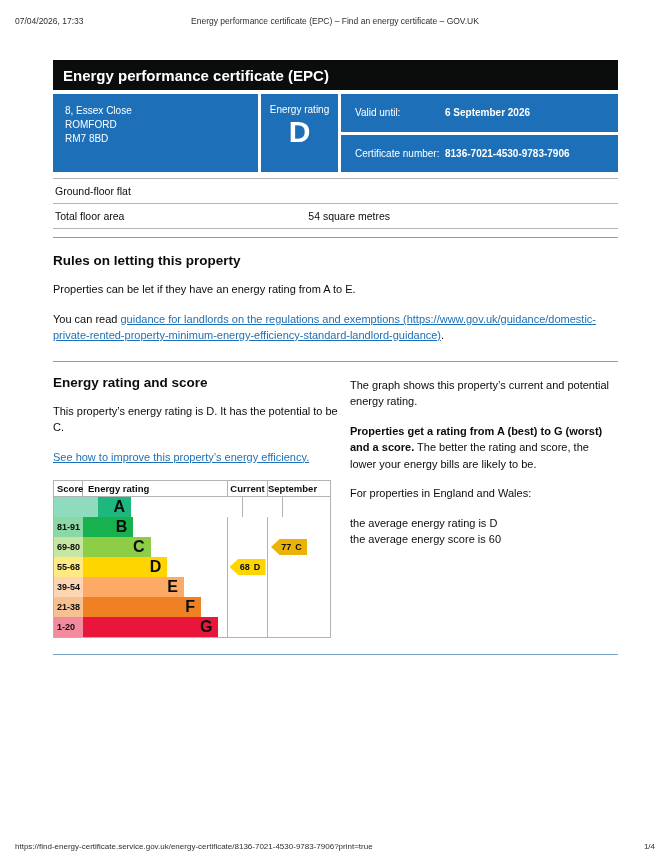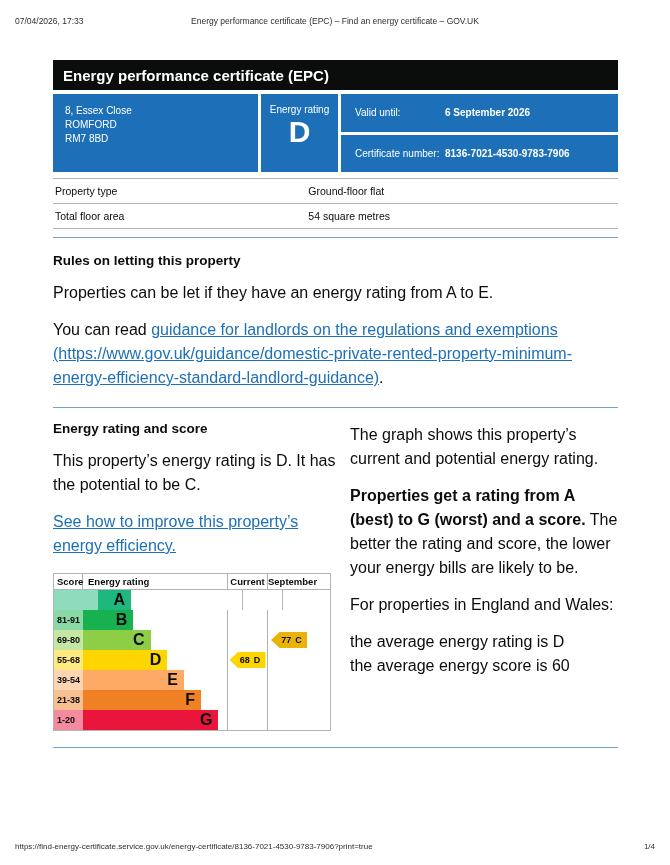--- a/index.html
+++ b/index.html
@@ -38,21 +38,21 @@
   .prop-row { display:flex; border-bottom:1px solid #b1b4b6; padding:6px 0 6px 2px; }
   .prop-label { width:45%; }
   .prop-value { flex:1; }
 
   hr.rule { border:none; border-top:1px solid #76a3c6; height:0; }
   .rule-1 { margin:8px 0 0; }
   .rule-2 { margin:17px 0 0; }
   .rule-3 { margin:16px 0 0; }
 
   h2.section { font-size:13.5px; font-weight:bold; margin:15px 0 0; }
-  p.body { font-size:16px; line-height:1.5; margin:13px 0 0; }
+  p.body { font-size:11px; line-height:1.5; margin:13px 0 0; }
   a.link { color:#1d70b8; text-decoration:underline; }
 
   .cols { display:flex; margin-top:13px; }
   .col-left { width:285px; }
   .col-right { width:268px; margin-left:12px; }
   .col-left h2.section { margin-top:0; }
   .col-right p.body:first-child { margin-top:2px; }
   .p-gap { margin-top:24px; }
   .p-line { margin-top:14px; }
   .link-para { margin-top:25px; }
@@ -105,21 +105,20 @@
       </div>
       <div class="panel panel-row">
         <span class="row-label">Certificate number:</span>
         <span class="row-value">8136-7021-4530-9783-7906</span>
       </div>
     </div>
   </div>
 
   <div class="prop-table">
     <div class="prop-row">
-      <div class="prop-label">Property type</div>
       <div class="prop-value">Ground-floor flat</div>
     </div>
     <div class="prop-row">
       <div class="prop-label">Total floor area</div>
       <div class="prop-value">54 square metres</div>
     </div>
   </div>
 
   <hr class="rule rule-1">
 

